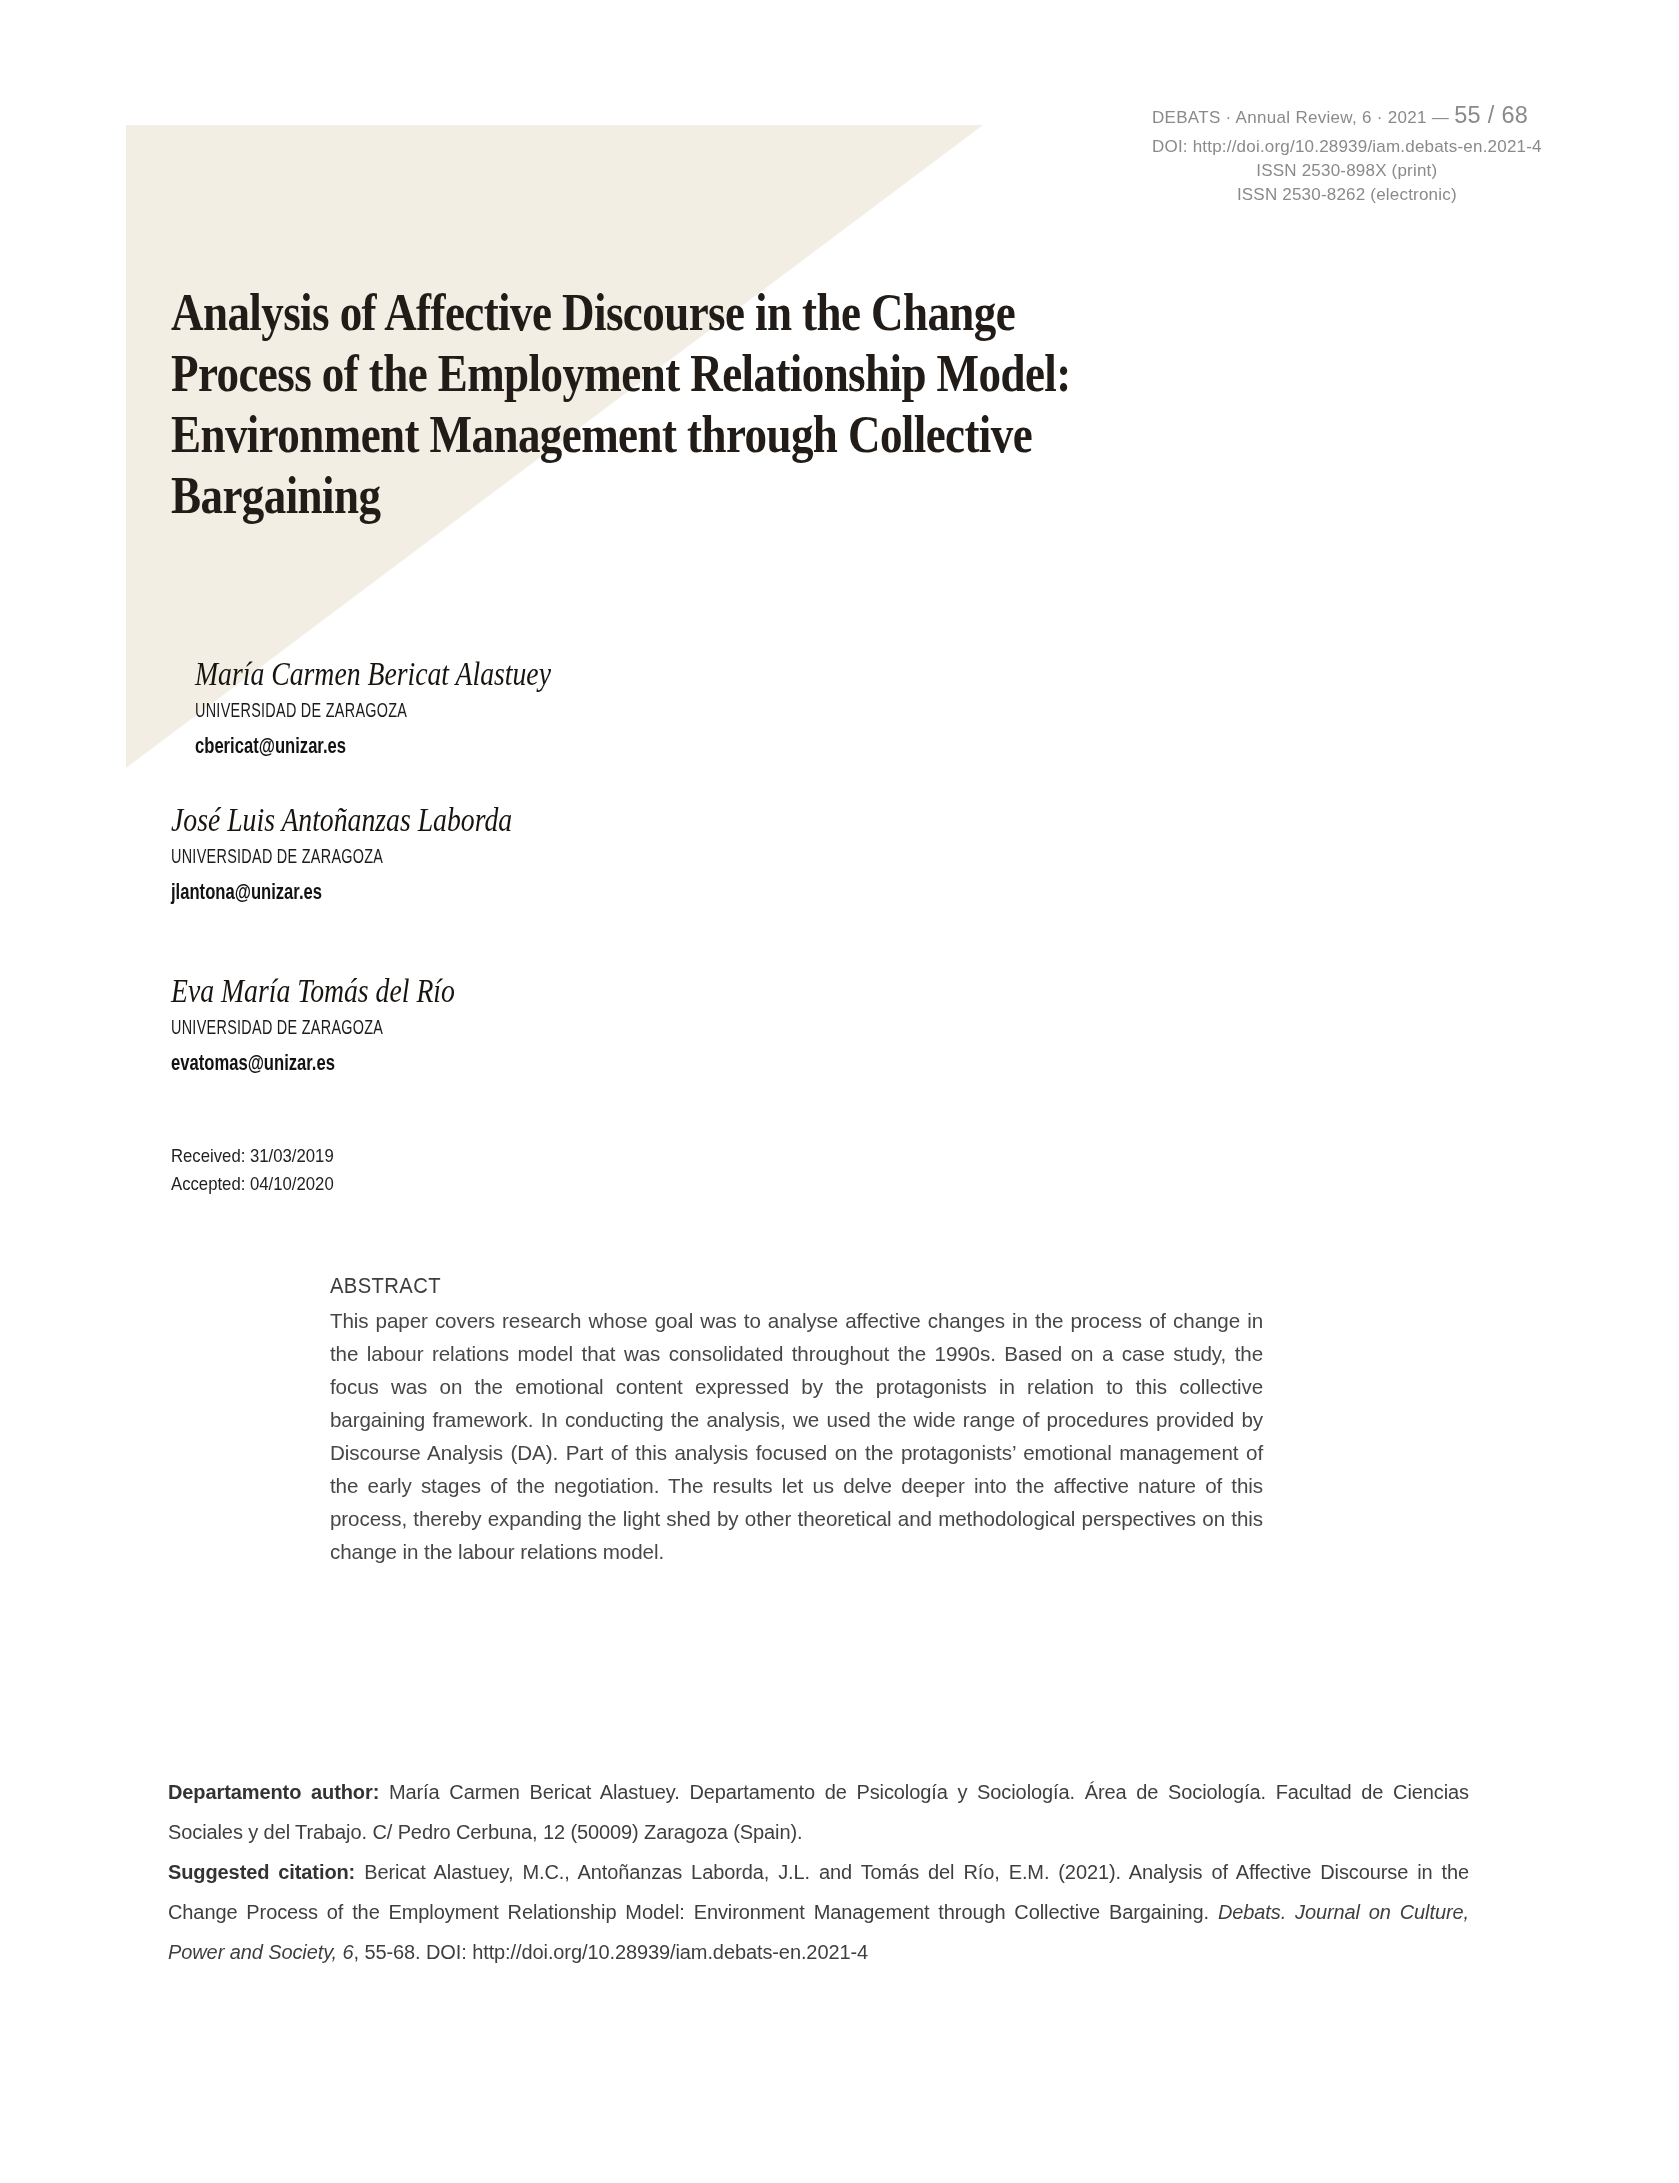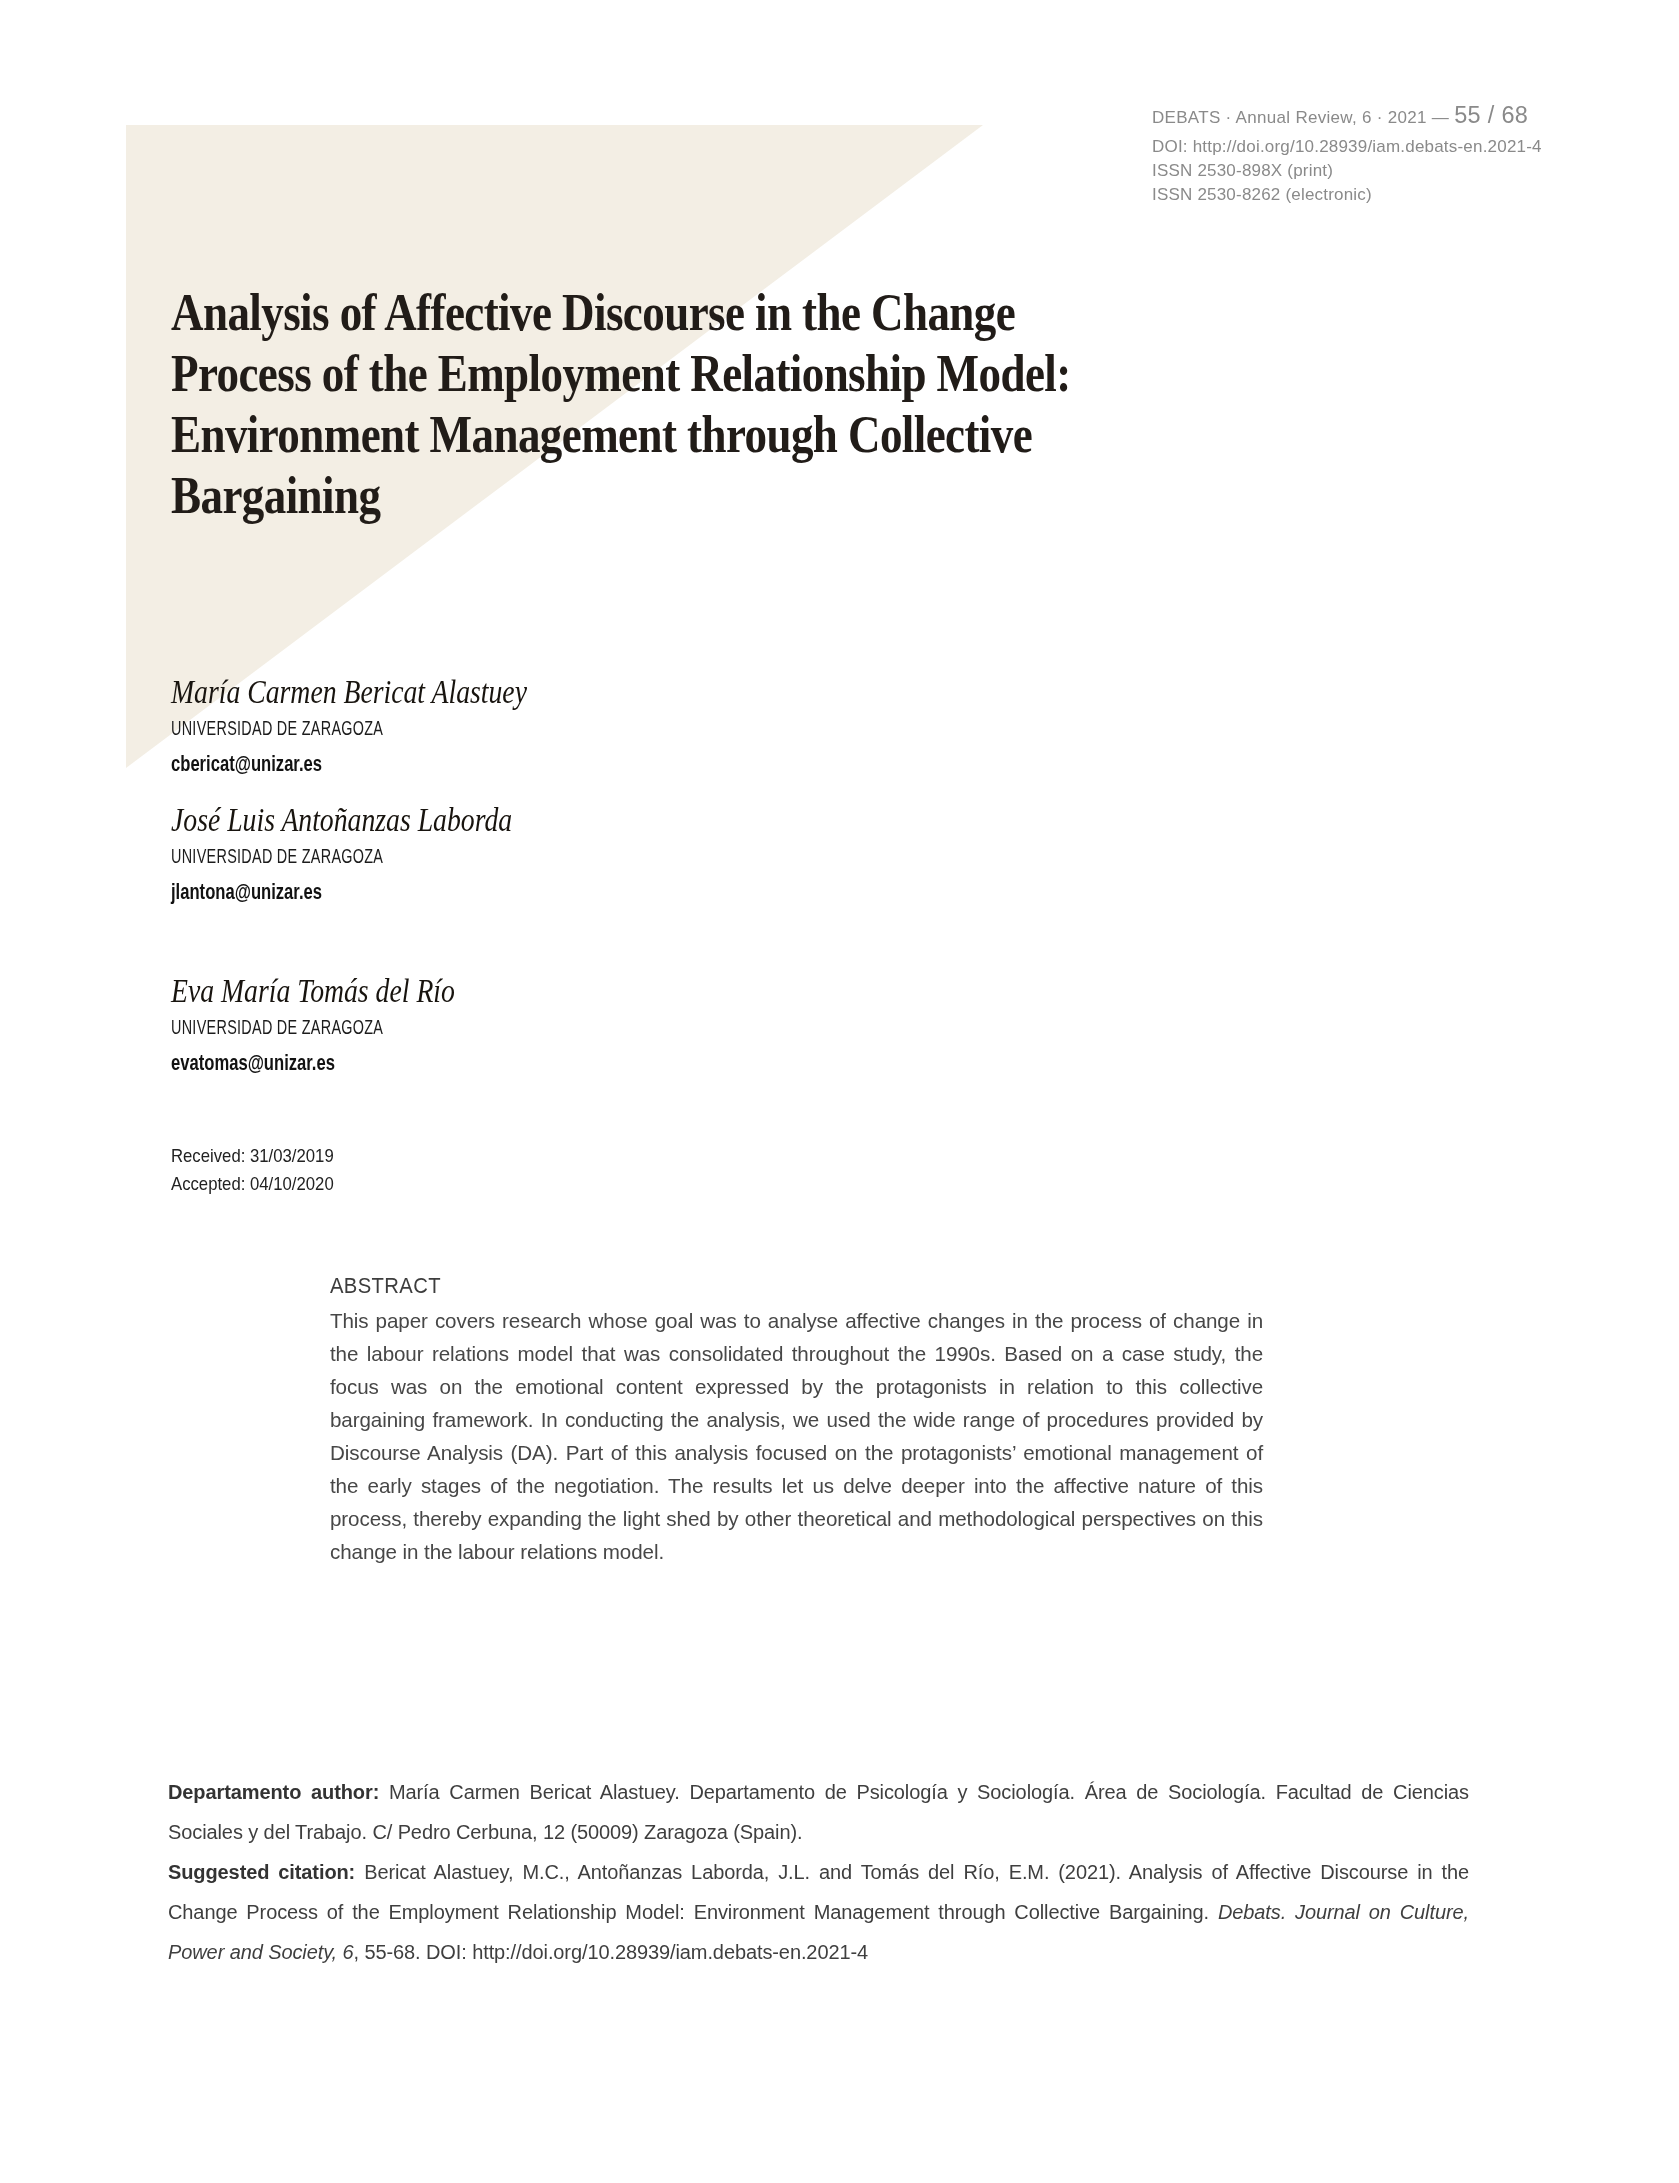--- a/index.html
+++ b/index.html
@@ -27,21 +27,21 @@
 
   
   .masthead {
     position: absolute;
     left: 1152px;
     top: 104px;
     color: #8a8a8a;
   }
   .journal-line { font-size: 17px; line-height: 23px; letter-spacing: 0.3px; white-space: nowrap; }
   .journal-line .pages { font-size: 23.5px; }
-  .masthead .meta { margin-top: 5.7px; font-size: 17px; line-height: 24px; letter-spacing: 0.2px; white-space: nowrap; }
+  .masthead .meta { margin-top: 5.7px; font-size: 17px; line-height: 24px; letter-spacing: 0.2px; white-space: nowrap; text-align: center; }
 
   
   .title {
     position: absolute;
     left: 171px;
     top: 282px;
     margin: 0;
     font-family: "Liberation Serif", serif;
     font-weight: 700;
     font-size: 53px;
@@ -81,21 +81,21 @@
   .author-email {
     margin-top: 13.5px;
     font-weight: 700;
     font-size: 21.3px;
     line-height: 23.5px;
     color: #121212;
     transform: scaleX(0.78);
     transform-origin: 0 0;
     white-space: nowrap;
   }
-  .author-a1 { top: 674px; }
+  .author-a1 { top: 656px; margin-left: 24px; }
   .author-a2 { top: 802px; }
   .author-a3 { top: 973px; }
 
   
   .dates {
     position: absolute;
     left: 171px;
     top: 1142px;
     font-size: 19px;
     line-height: 28.4px;

